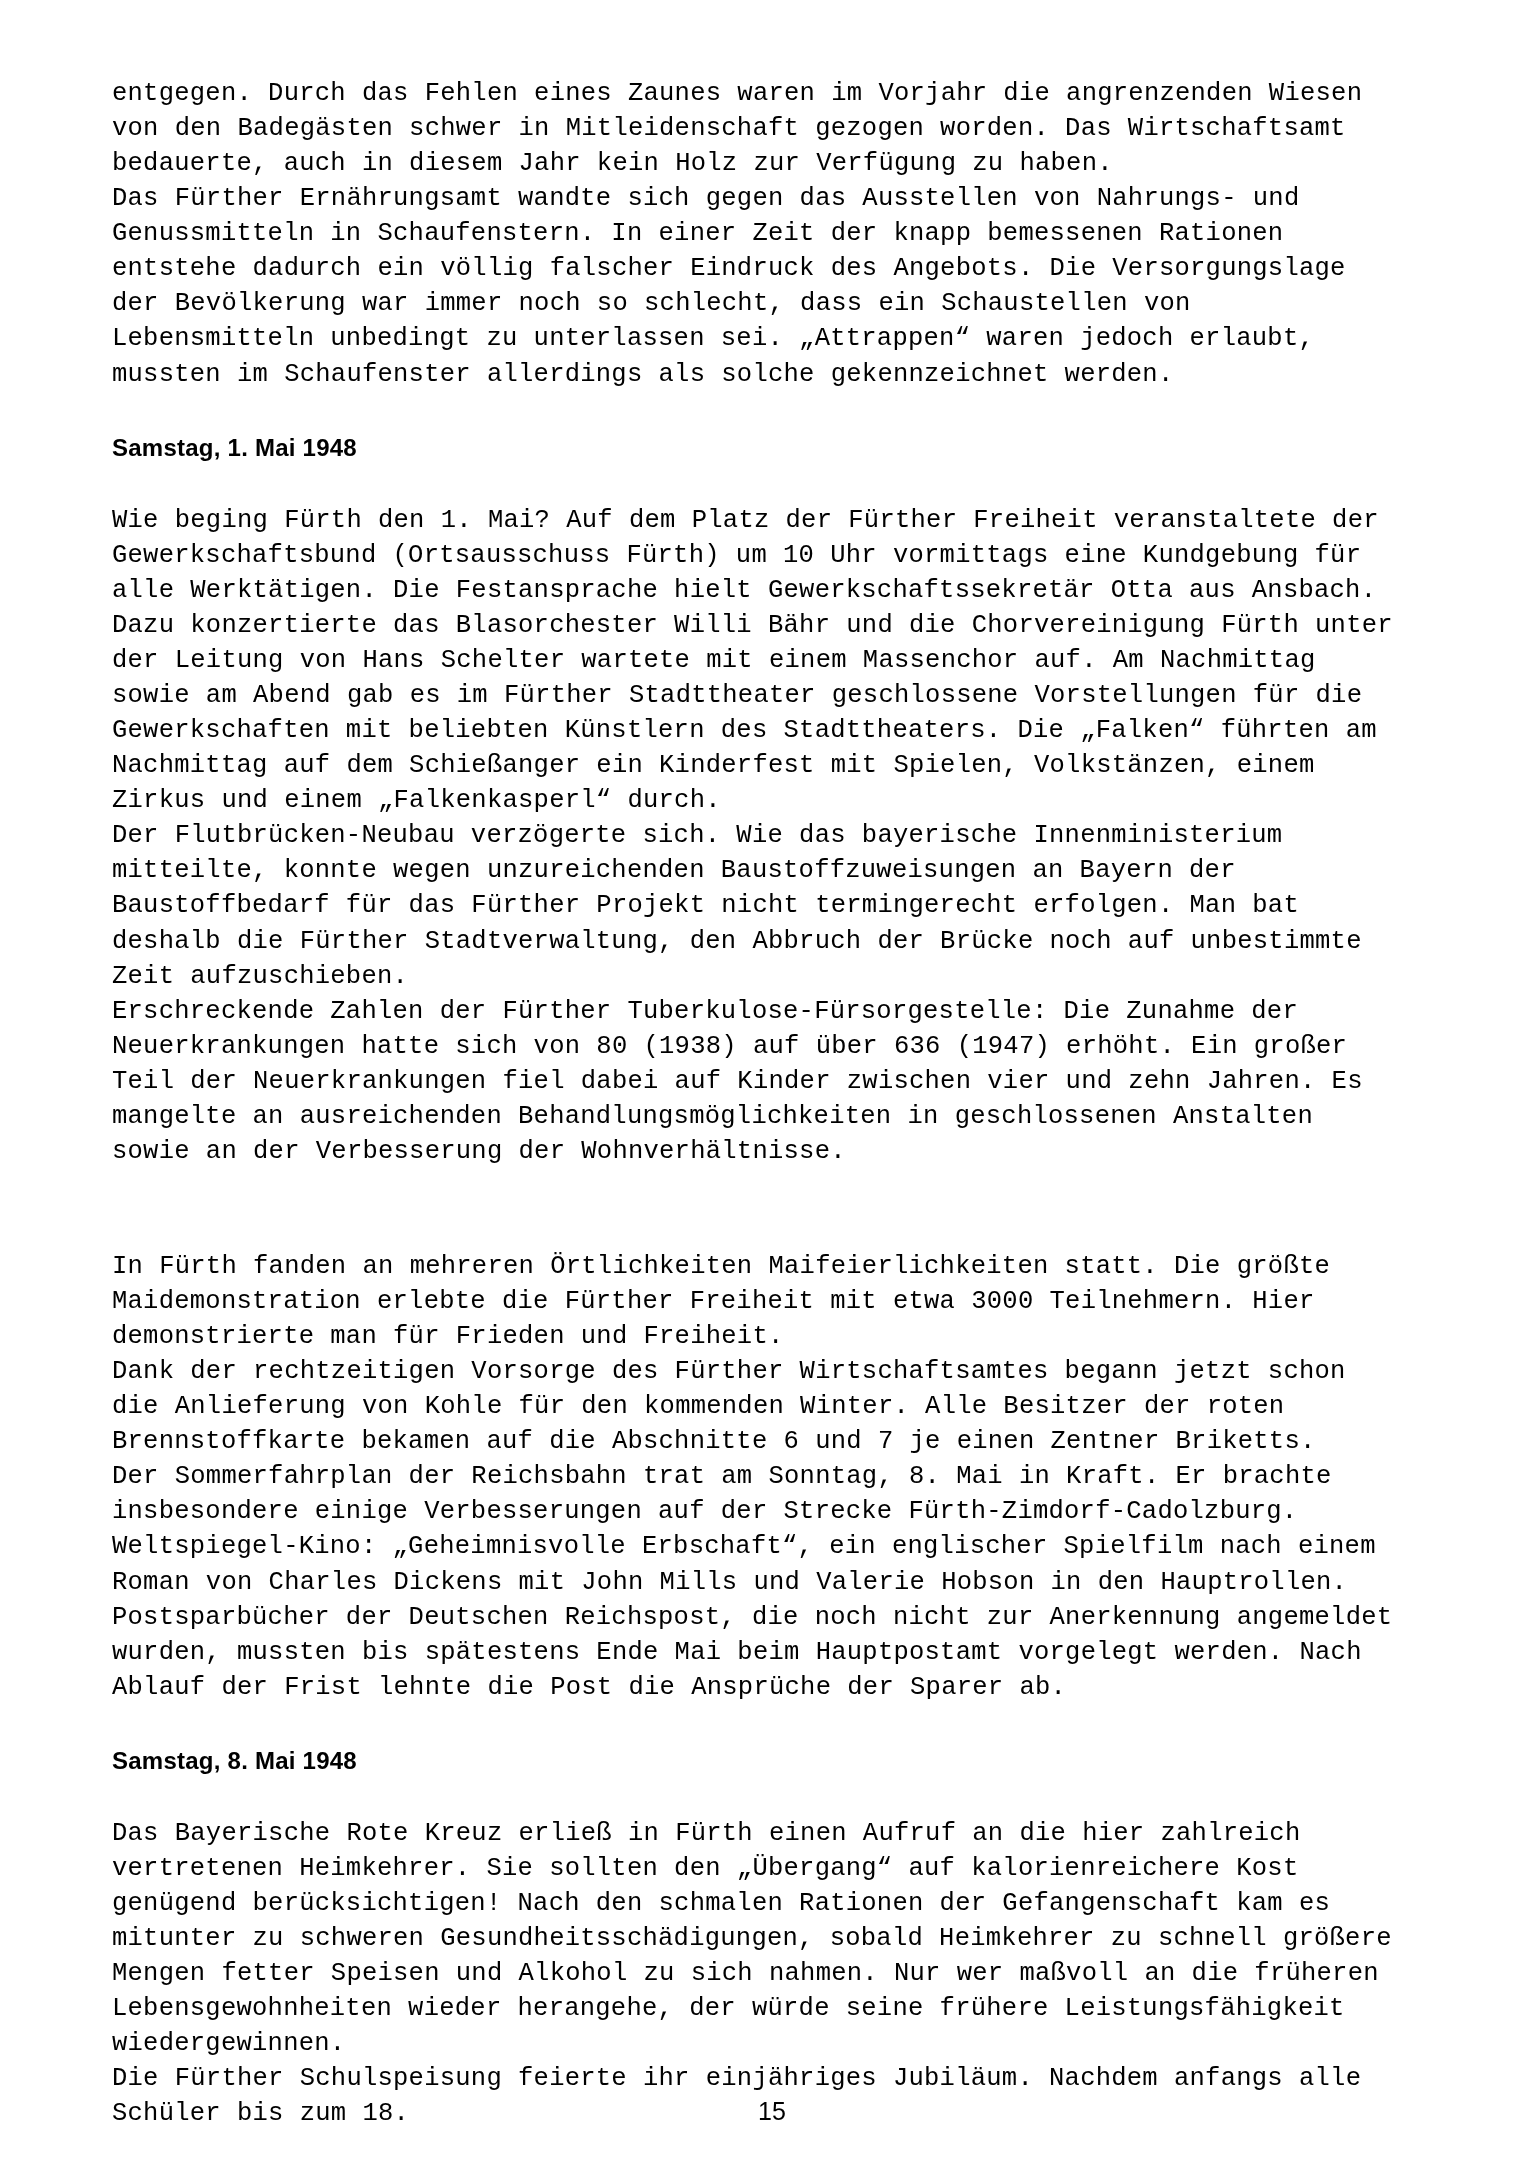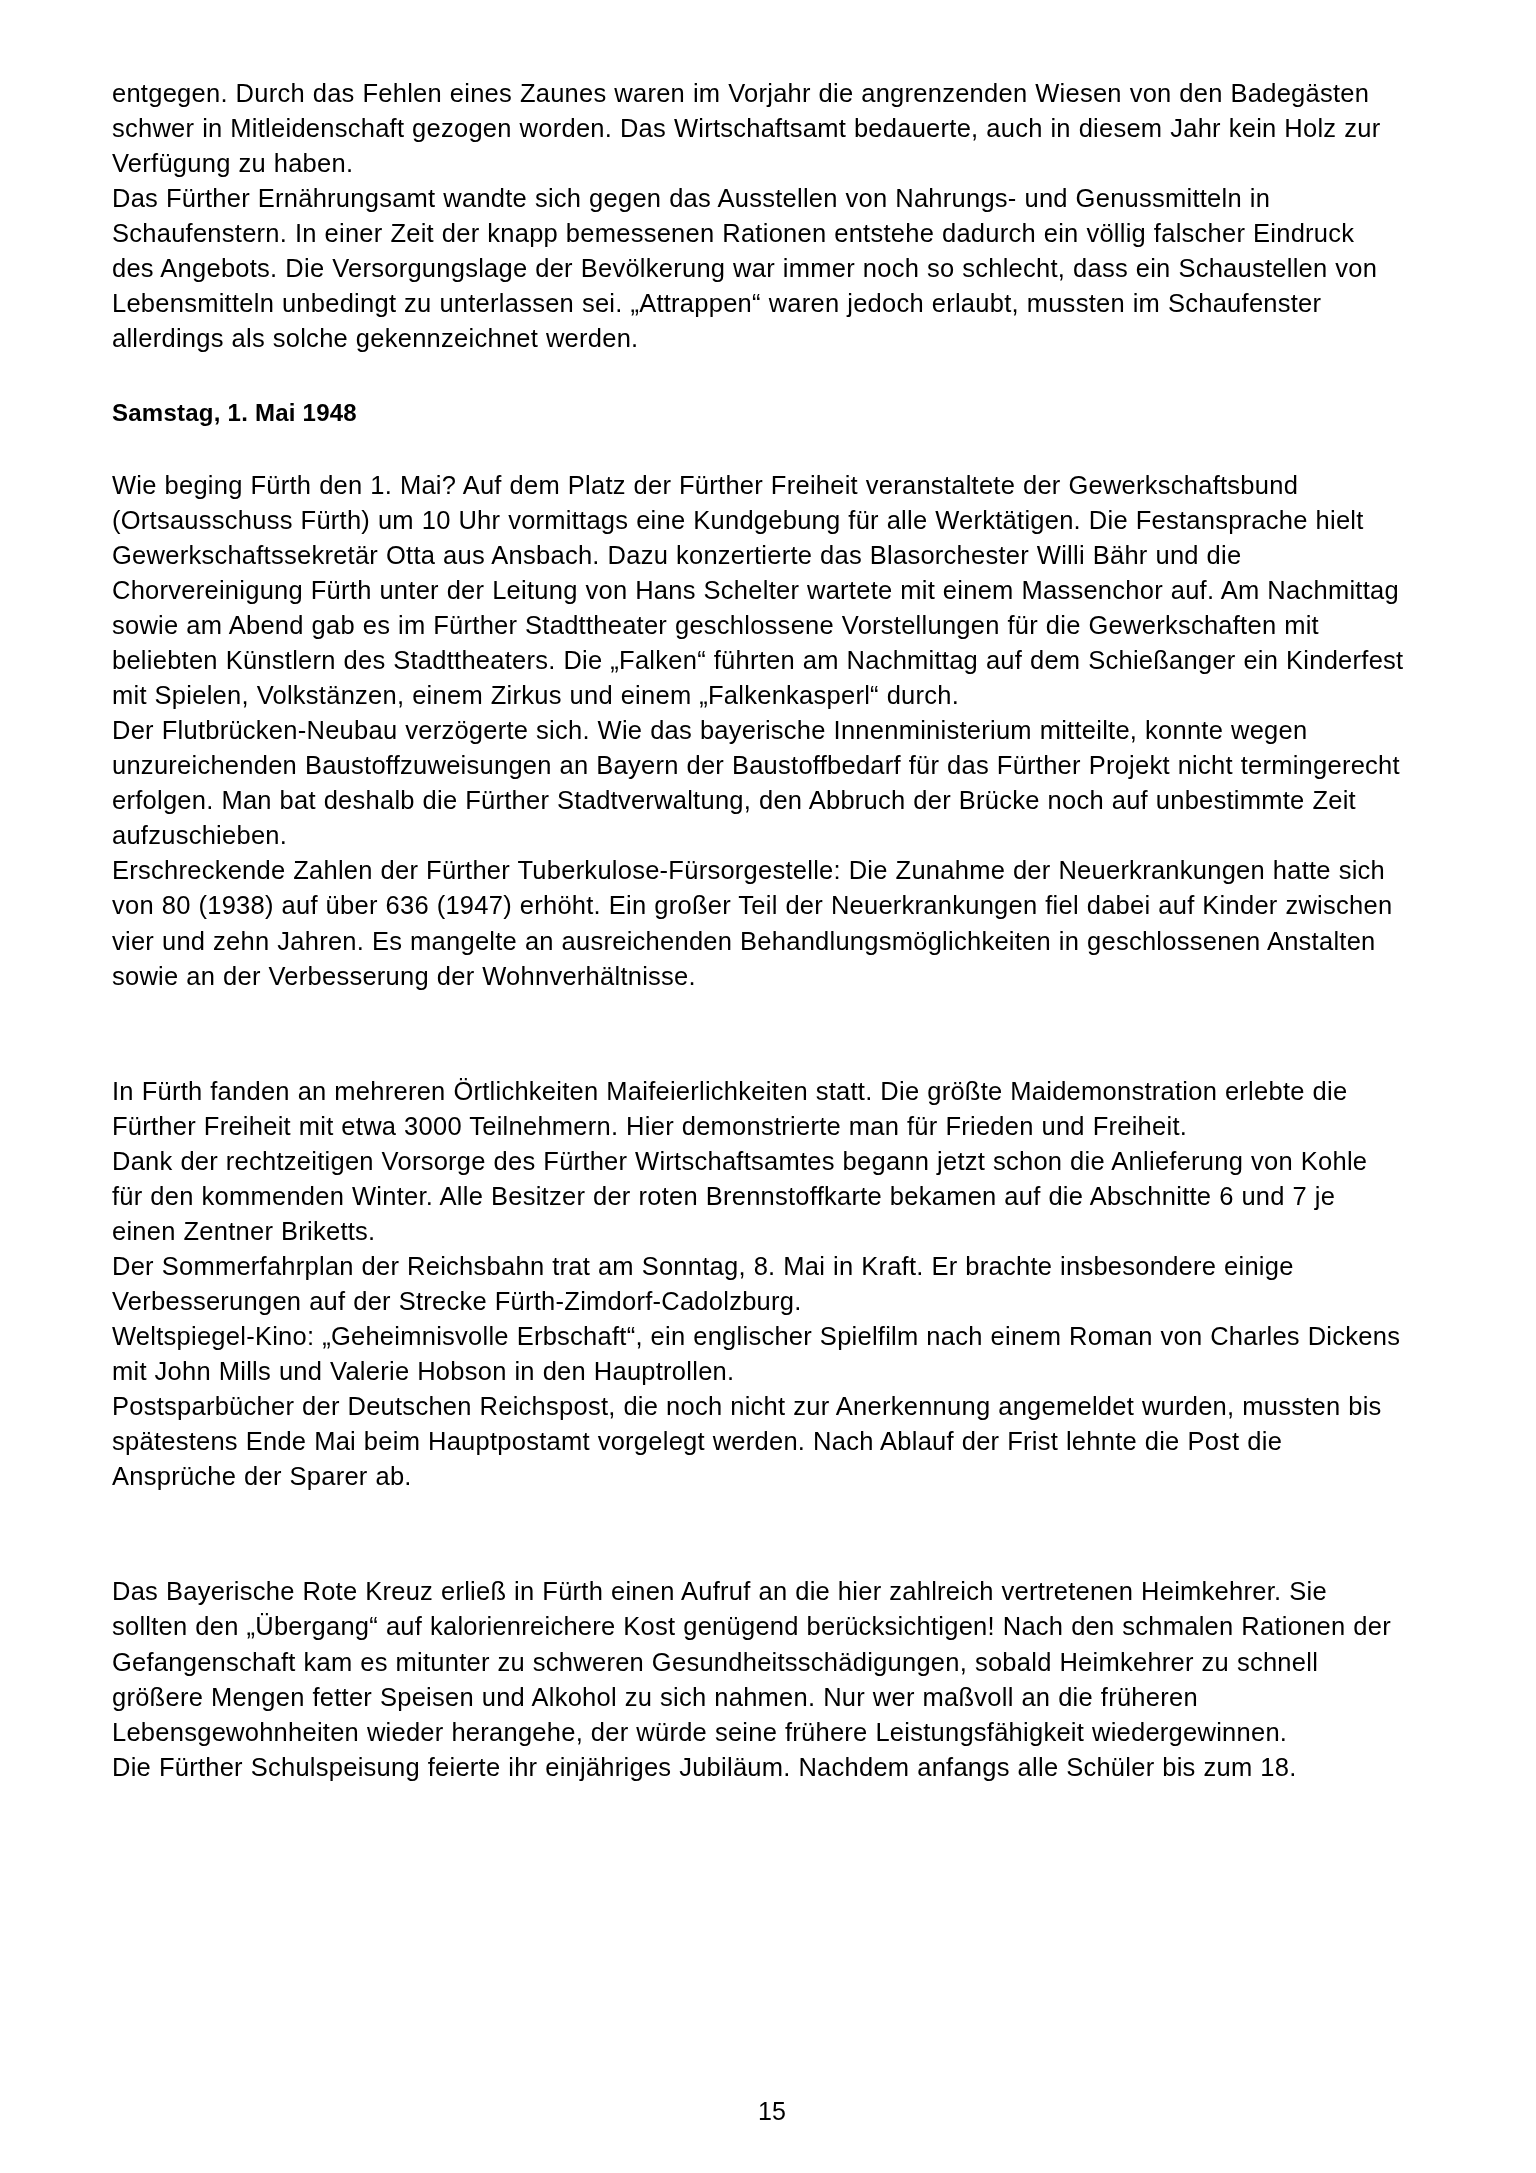--- a/index.html
+++ b/index.html
@@ -24,20 +24,21 @@
   p.para {
     margin: 0;
     font-size: 25.5px;
     line-height: 1.375;
     text-align: left;
     letter-spacing: 0.01em;
     word-spacing: 0.02em;
   }
   .block {
     margin: 0 14px 0 0;
+    font-family: Liberation Mono, monospace;
   }
   h2.heading {
     font-size: 24px;
     font-weight: bold;
     margin: 0;
     line-height: 1.3;
     letter-spacing: 0.01em;
   }
   .gap-before-heading { height: 40px; }
   .gap-after-heading { height: 40px; }
@@ -76,20 +77,21 @@
     <div class="gap-after-heading"></div>
     <div class="block">
       <p class="para">In Fürth fanden an mehreren Örtlichkeiten Maifeierlichkeiten statt. Die größte Maidemonstration erlebte die Fürther Freiheit mit etwa 3000 Teilnehmern. Hier demonstrierte man für Frieden und Freiheit.</p>
       <p class="para">Dank der rechtzeitigen Vorsorge des Fürther Wirtschaftsamtes begann jetzt schon die Anlieferung von Kohle für den kommenden Winter. Alle Besitzer der roten Brennstoffkarte bekamen auf die Abschnitte 6 und 7 je einen Zentner Briketts.</p>
       <p class="para">Der Sommerfahrplan der Reichsbahn trat am Sonntag, 8. Mai in Kraft. Er brachte insbesondere einige Verbesserungen auf der Strecke Fürth-Zimdorf-Cadolzburg.</p>
       <p class="para">Weltspiegel-Kino: „Geheimnisvolle Erbschaft“, ein englischer Spielfilm nach einem Roman von Charles Dickens mit John Mills und Valerie Hobson in den Hauptrollen.</p>
       <p class="para">Postsparbücher der Deutschen Reichspost, die noch nicht zur Anerkennung angemeldet wurden, mussten bis spätestens Ende Mai beim Hauptpostamt vorgelegt werden. Nach Ablauf der Frist lehnte die Post die Ansprüche der Sparer ab.</p>
     </div>
 
     <div class="gap-before-heading"></div>
+    <h2 class="heading">Samstag, 8. Mai 1948</h2>
     <div class="gap-after-heading"></div>
     <div class="block">
       <p class="para">Das Bayerische Rote Kreuz erließ in Fürth einen Aufruf an die hier zahlreich vertretenen Heimkehrer. Sie sollten den „Übergang“ auf kalorienreichere Kost genügend berücksichtigen! Nach den schmalen Rationen der Gefangenschaft kam es mitunter zu schweren Gesundheitsschädigungen, sobald Heimkehrer zu schnell größere Mengen fetter Speisen und Alkohol zu sich nahmen. Nur wer maßvoll an die früheren Lebensgewohnheiten wieder herangehe, der würde seine frühere Leistungsfähigkeit wiedergewinnen.</p>
       <p class="para">Die Fürther Schulspeisung feierte ihr einjähriges Jubiläum. Nachdem anfangs alle Schüler bis zum 18.</p>
     </div>
 
   </div>
 
   <div class="page-number">15</div>
 </div>

